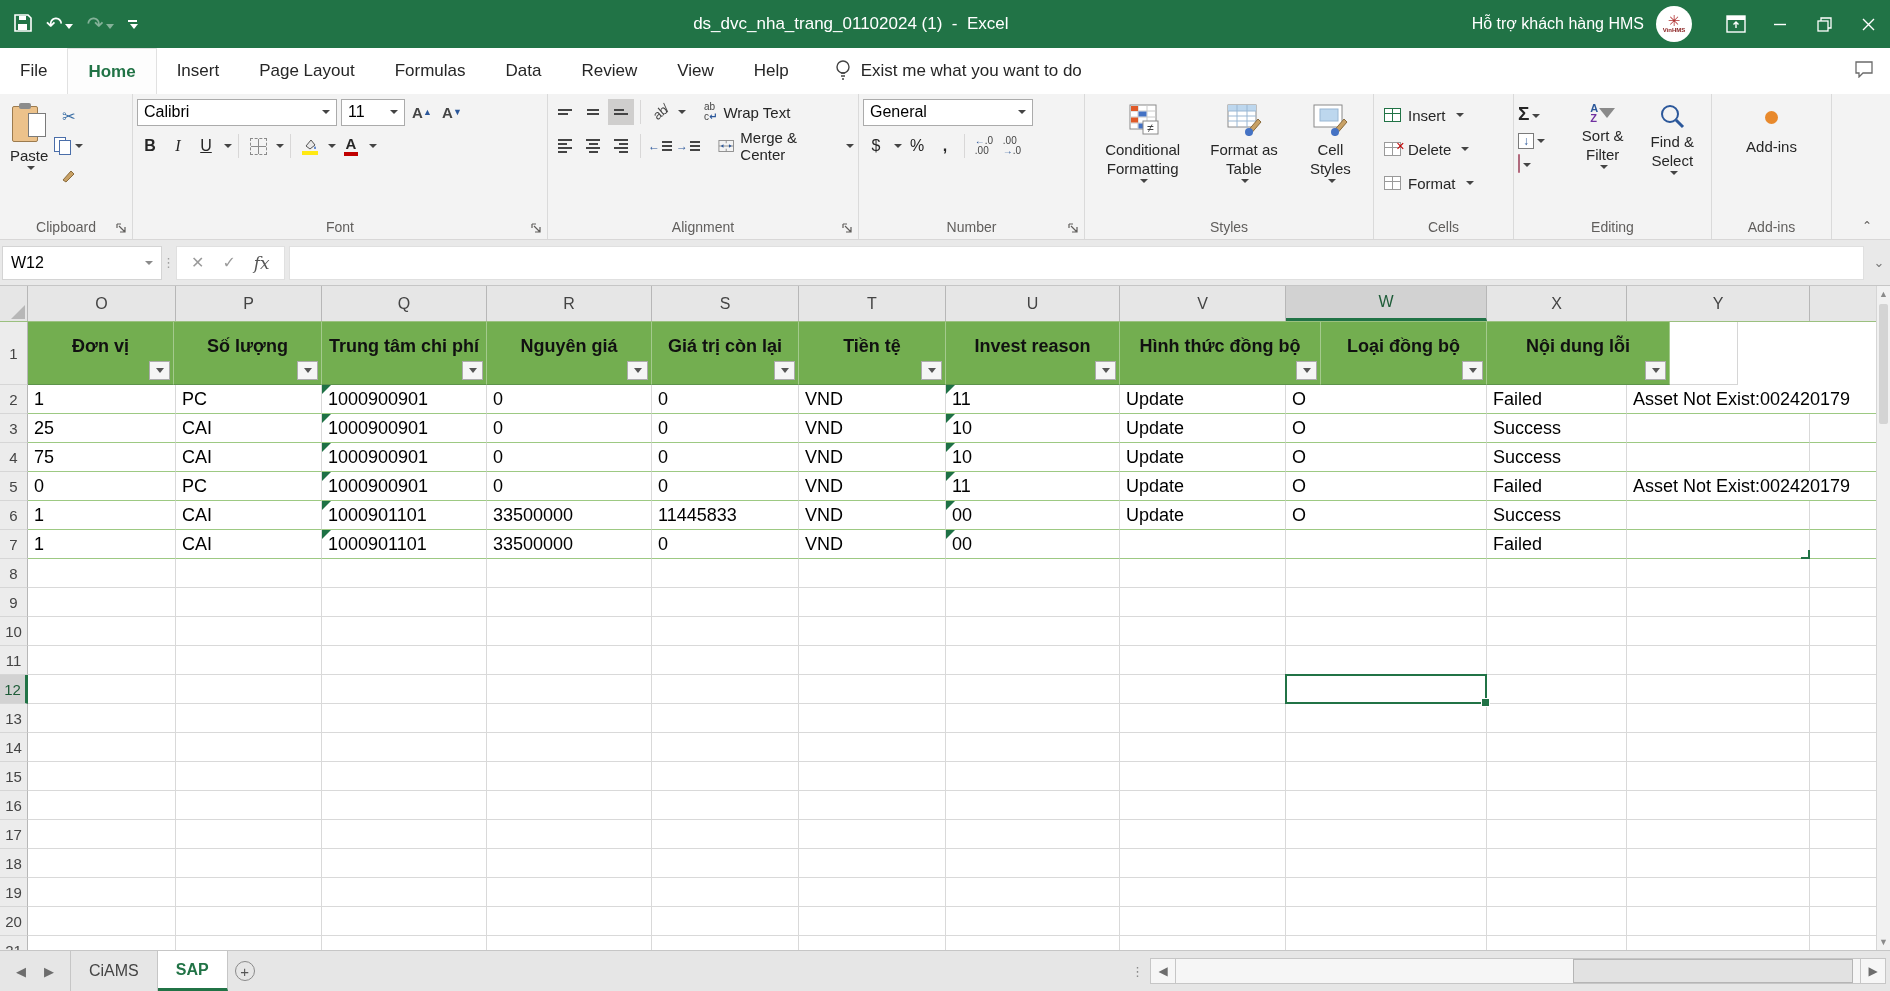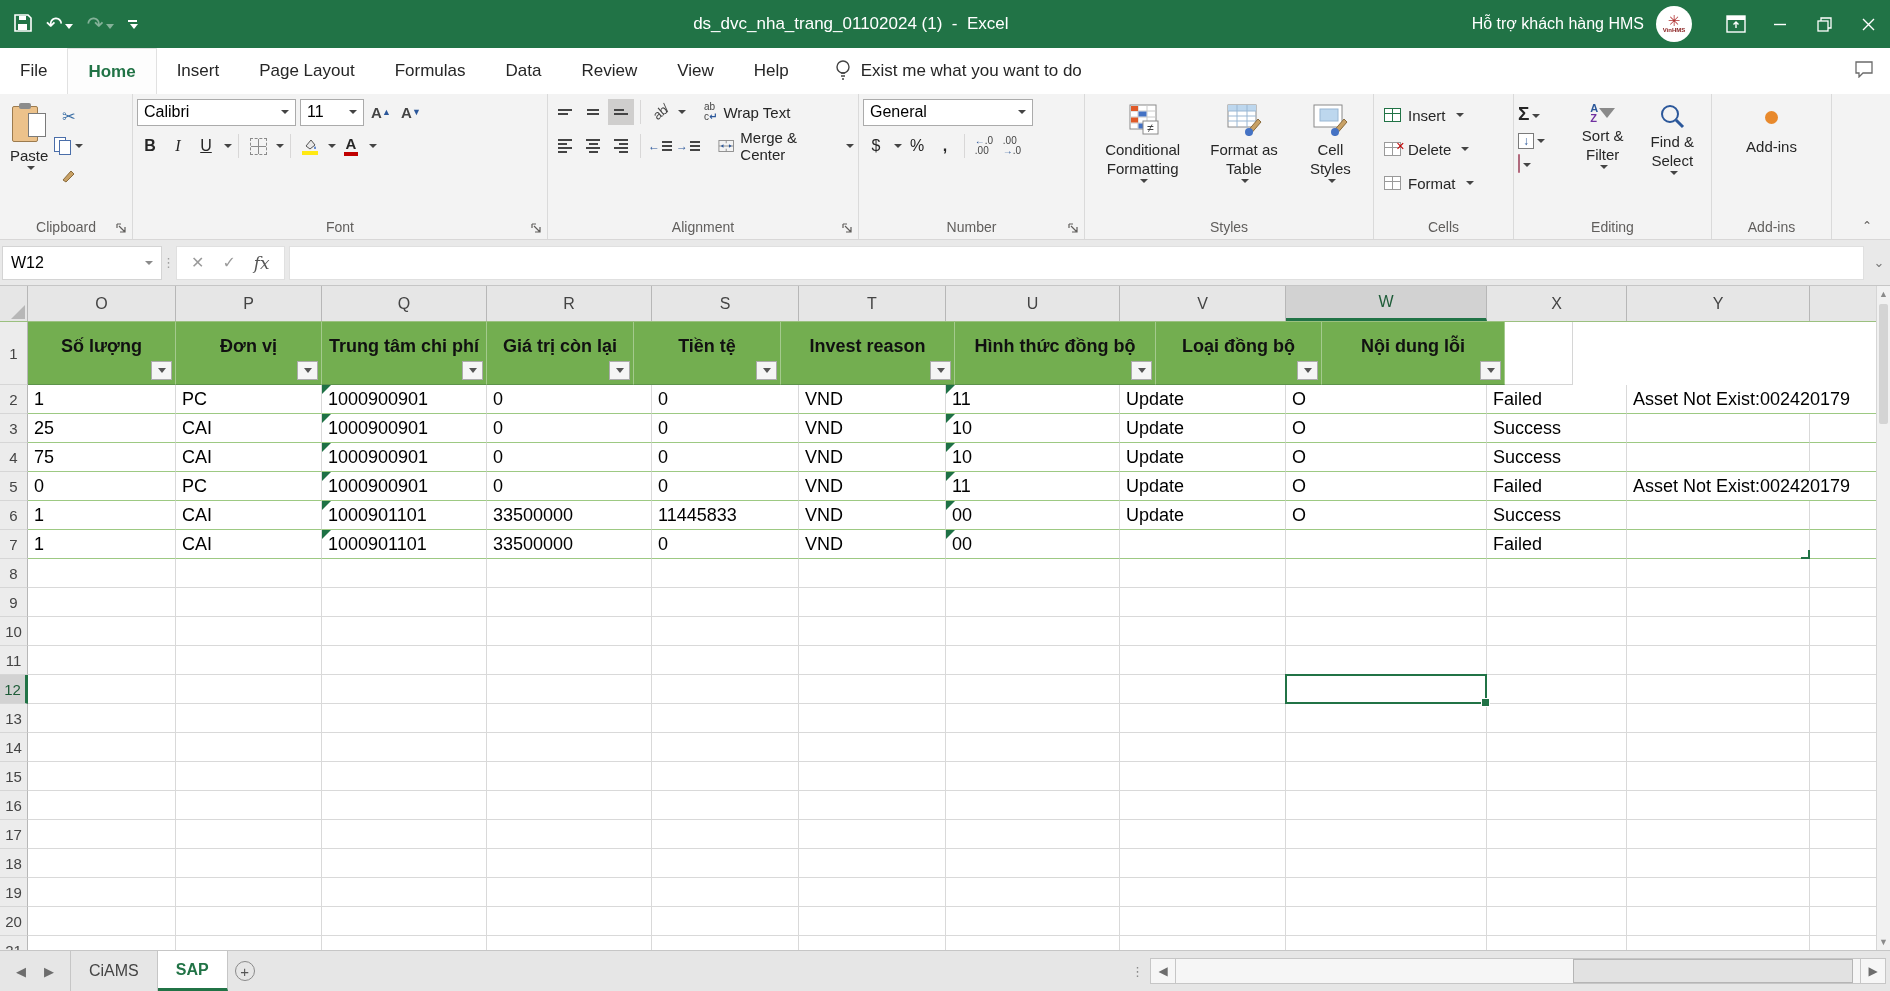--- a/index.html
+++ b/index.html
@@ -259,21 +259,21 @@
           <span>Clipboard</span>
         <span class="launcher"><svg width="12" height="12" viewBox="0 0 12 12">
               <path d="M2 2 H6 M2 2 V6 M4 4 L10 10 M10 5 V10 H5" stroke="#605e5c" fill="none" stroke-width="1.2"></path>
             </svg></span>
       </div>
     </div>
 
     <div class="group" style="width:415px">
       <div class="gbody">
         <div class="minirow" style="gap:4px;">
-          <span class="combo" style="width:159px">
+          <span class="combo" style="width:200px">
               <span>Calibri</span>
               <i class="dd"></i>
             </span>
           <span class="combo" style="width:64px">
               <span>11</span>
               <i class="dd"></i>
             </span>
           <span class="sbtn fontsz">A<sup>▲</sup></span>
           <span class="sbtn fontsz">A<sup style="color:#2b579a">▼</sup></span>
         </div>
@@ -592,34 +592,40 @@
       <div class="chead" style="width: 166px;">V</div>
       <div class="chead selcol" style="width: 201px;">W</div>
       <div class="chead" style="width: 140px;">X</div>
       <div class="chead" style="width: 183px;">Y</div>
       <div class="chead blank" style="width: 68px;"></div>
     </div>
 
   <div class="sheet" id="sheet">
       <div class="r r1">
         <div class="gut">1</div>
+        <div class="hcell" style="width: 146px;">
+          <span>Đơn vị</span>
+          <span class="flt">
+            <i></i>
+          </span>
+        </div>
         <div class="hcell" style="width: 148px;">
           <span>Số lượng</span>
           <span class="flt">
             <i></i>
           </span>
         </div>
-        <div class="hcell" style="width: 146px;">
-          <span>Đơn vị</span>
+        <div class="hcell" style="width: 165px;">
+          <span>Trung tâm chi phí</span>
           <span class="flt">
             <i></i>
           </span>
         </div>
         <div class="hcell" style="width: 165px;">
-          <span>Trung tâm chi phí</span>
+          <span>Nguyên giá</span>
           <span class="flt">
             <i></i>
           </span>
         </div>
         <div class="hcell" style="width: 147px;">
           <span>Giá trị còn lại</span>
           <span class="flt">
             <i></i>
           </span>
         </div>

